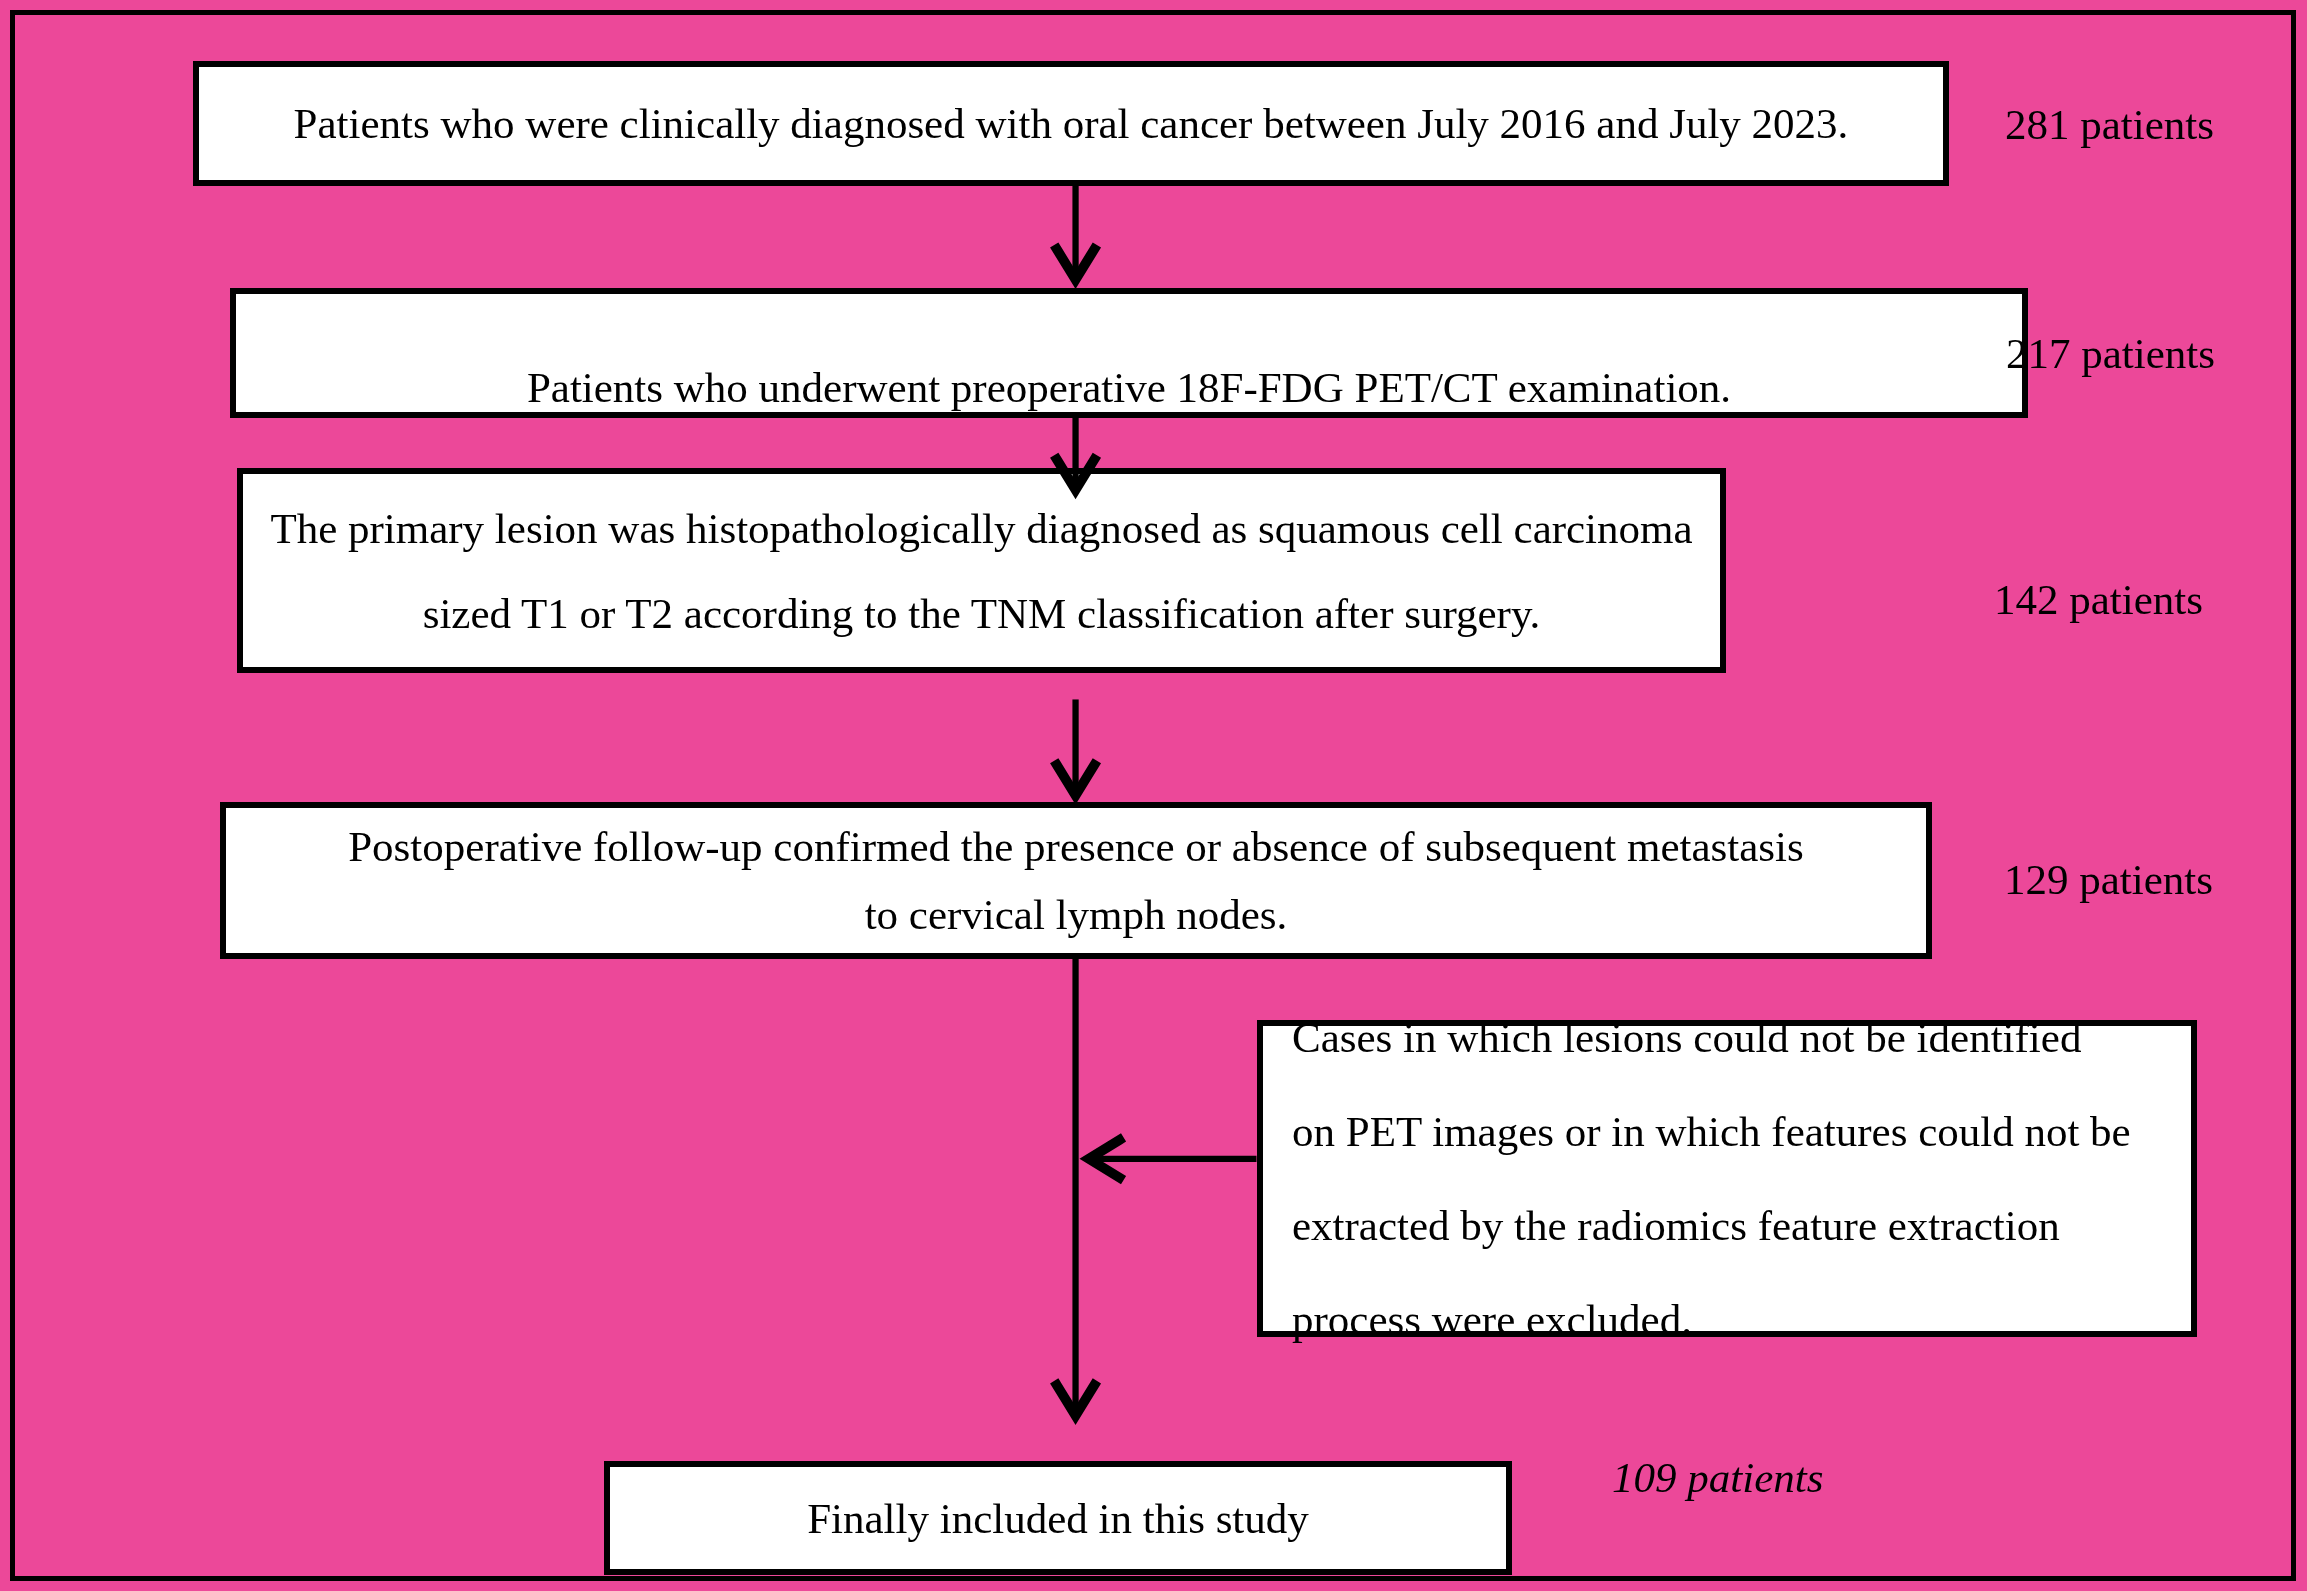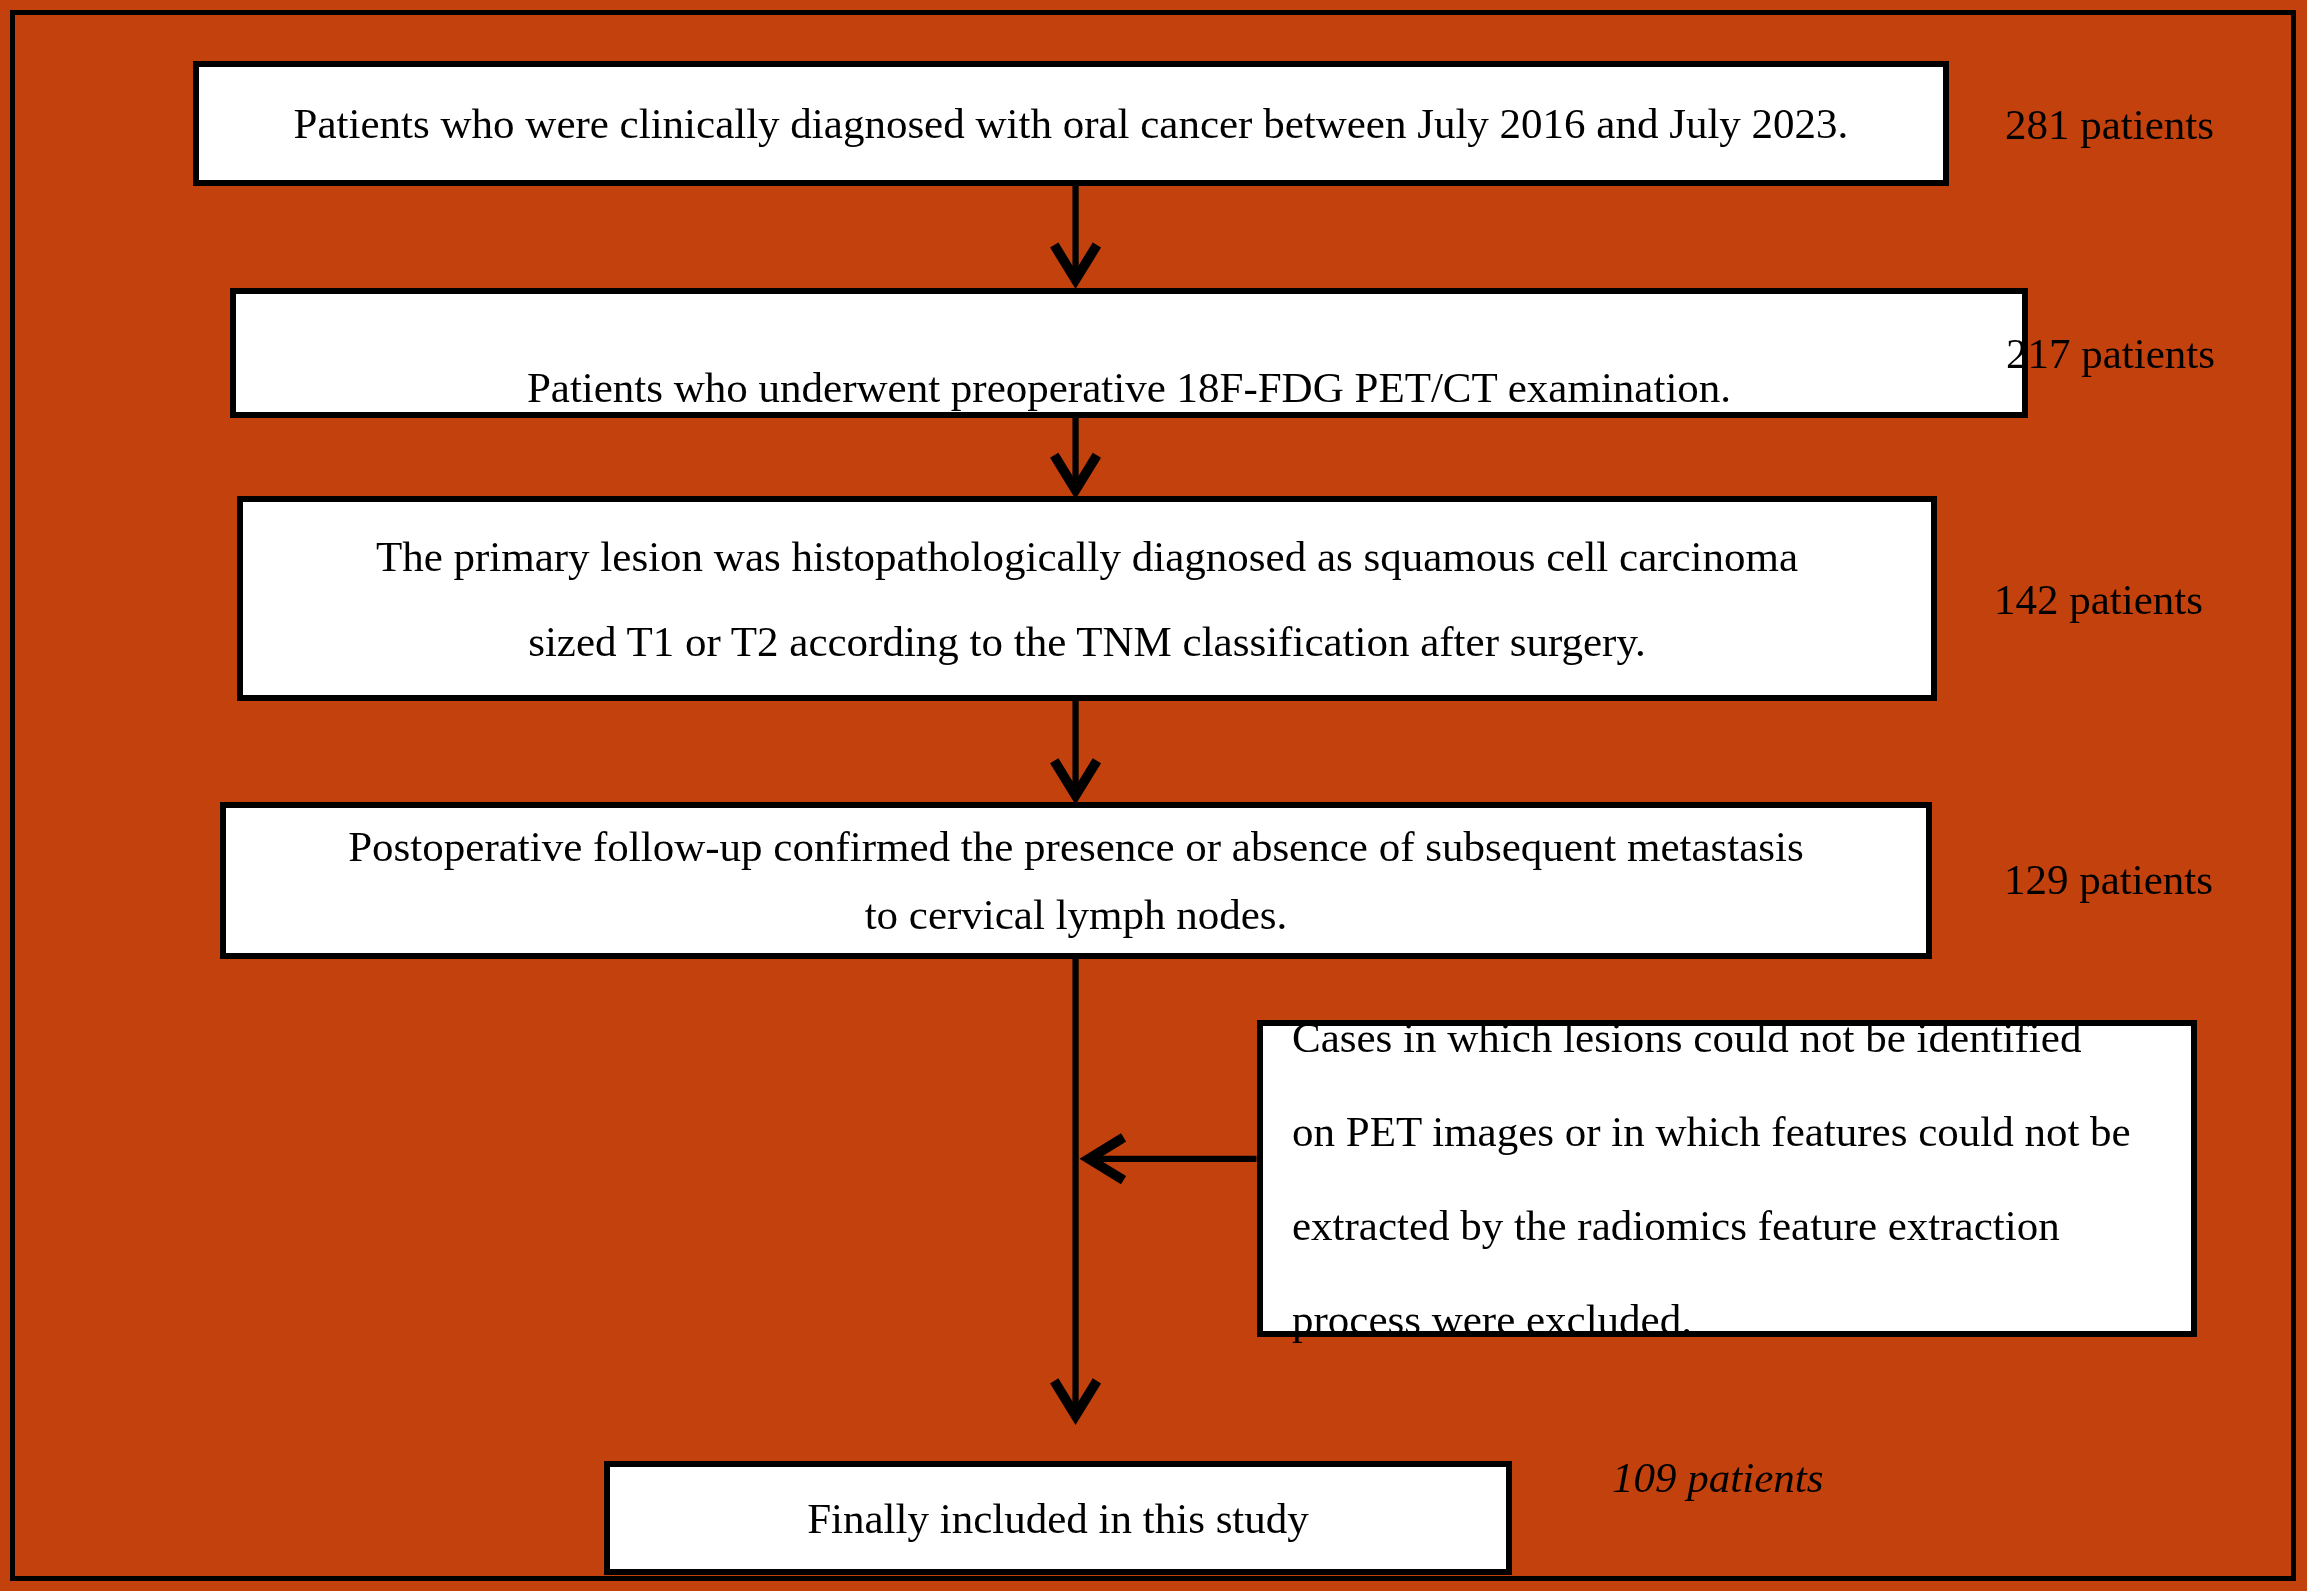--- a/index.html
+++ b/index.html
@@ -4,21 +4,21 @@
 <style>
   html, body {
     margin: 0;
     padding: 0;
     background: #ffffff;
   }
   #canvas {
     position: relative;
     width: 2307px;
     height: 1591px;
-    background: #c2410c;
+    background: #ec4899;
     font-family: "Liberation Serif", "DejaVu Serif", serif;
     color: #000000;
     overflow: hidden;
   }
   #frame {
     position: absolute;
     left: 9.7px; top: 9.7px; right: 11px; bottom: 9.7px;
     border: 5.6px solid #000000;
   }
   .box {
@@ -29,21 +29,21 @@
     display: flex;
     flex-direction: column;
     align-items: center;
     justify-content: center;
     text-align: center;
     font-size: 43px;
   }
   .box .line { display: block; }
   #box1 { left: 193px;  top: 61px;   width: 1756px; height: 125px; }
   #box2 { left: 230px;  top: 288px;  width: 1798px; height: 130px; justify-content: flex-end; }
-  #box3 { left: 237px;  top: 496px;  width: 1700px; height: 205px; line-height: 85px; text-align: right; }
+  #box3 { left: 237px;  top: 468px;  width: 1489px; height: 205px; line-height: 85px; text-align: right; }
   #box4 { left: 220px;  top: 802px; width: 1712px; height: 157px; line-height: 68px; }
   #boxE {
     left: 1257px; top: 1020px; width: 940px; height: 317px;
     align-items: flex-start;
     text-align: left;
     padding: 0 29px;
     line-height: 78px;
     gap: 16px;
   }
   #box5 { left: 604px;  top: 1420px; width: 908px; height: 114px; margin-top: 41px; }

